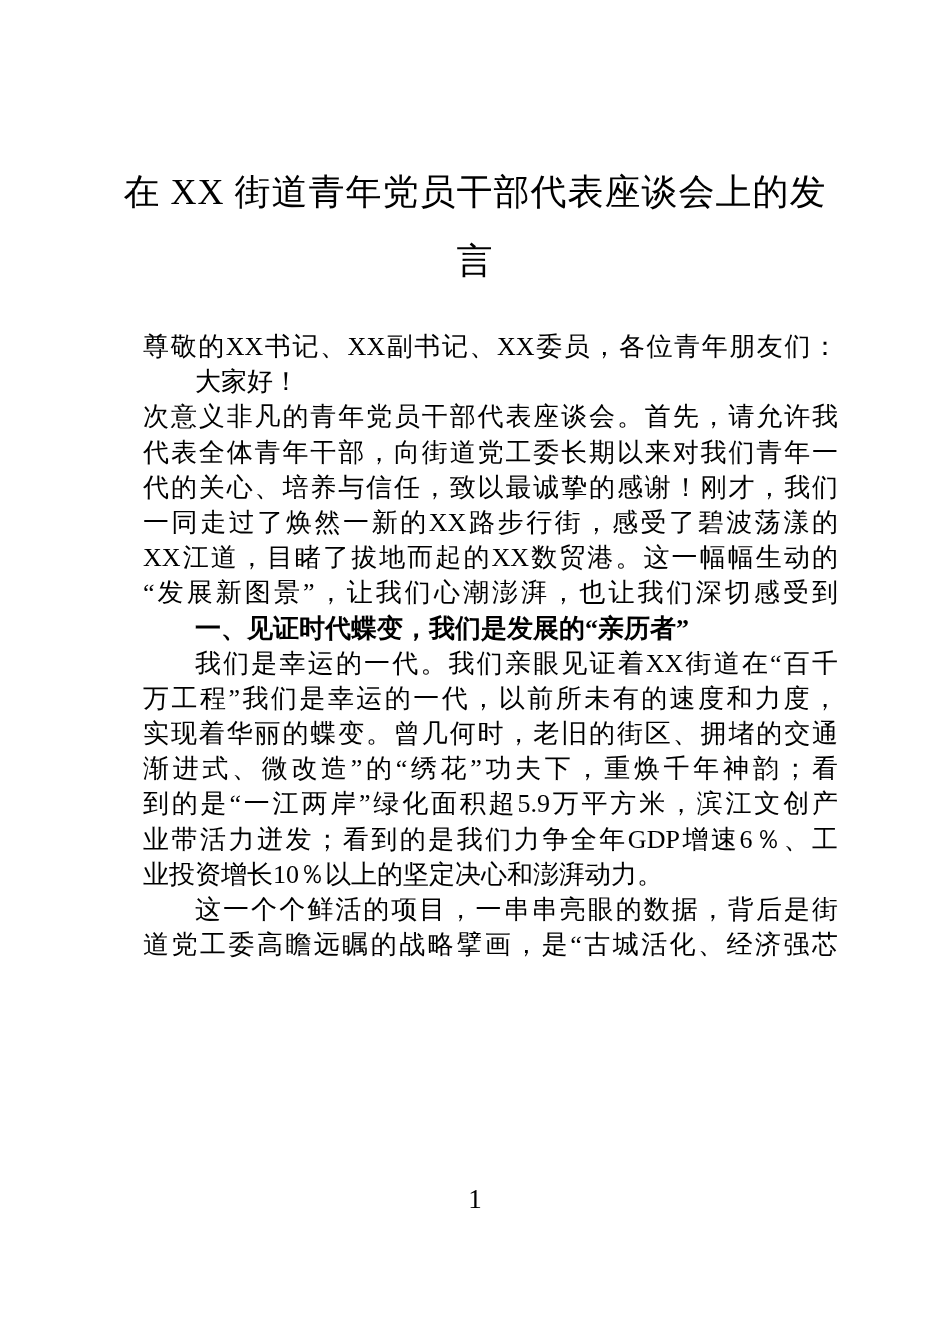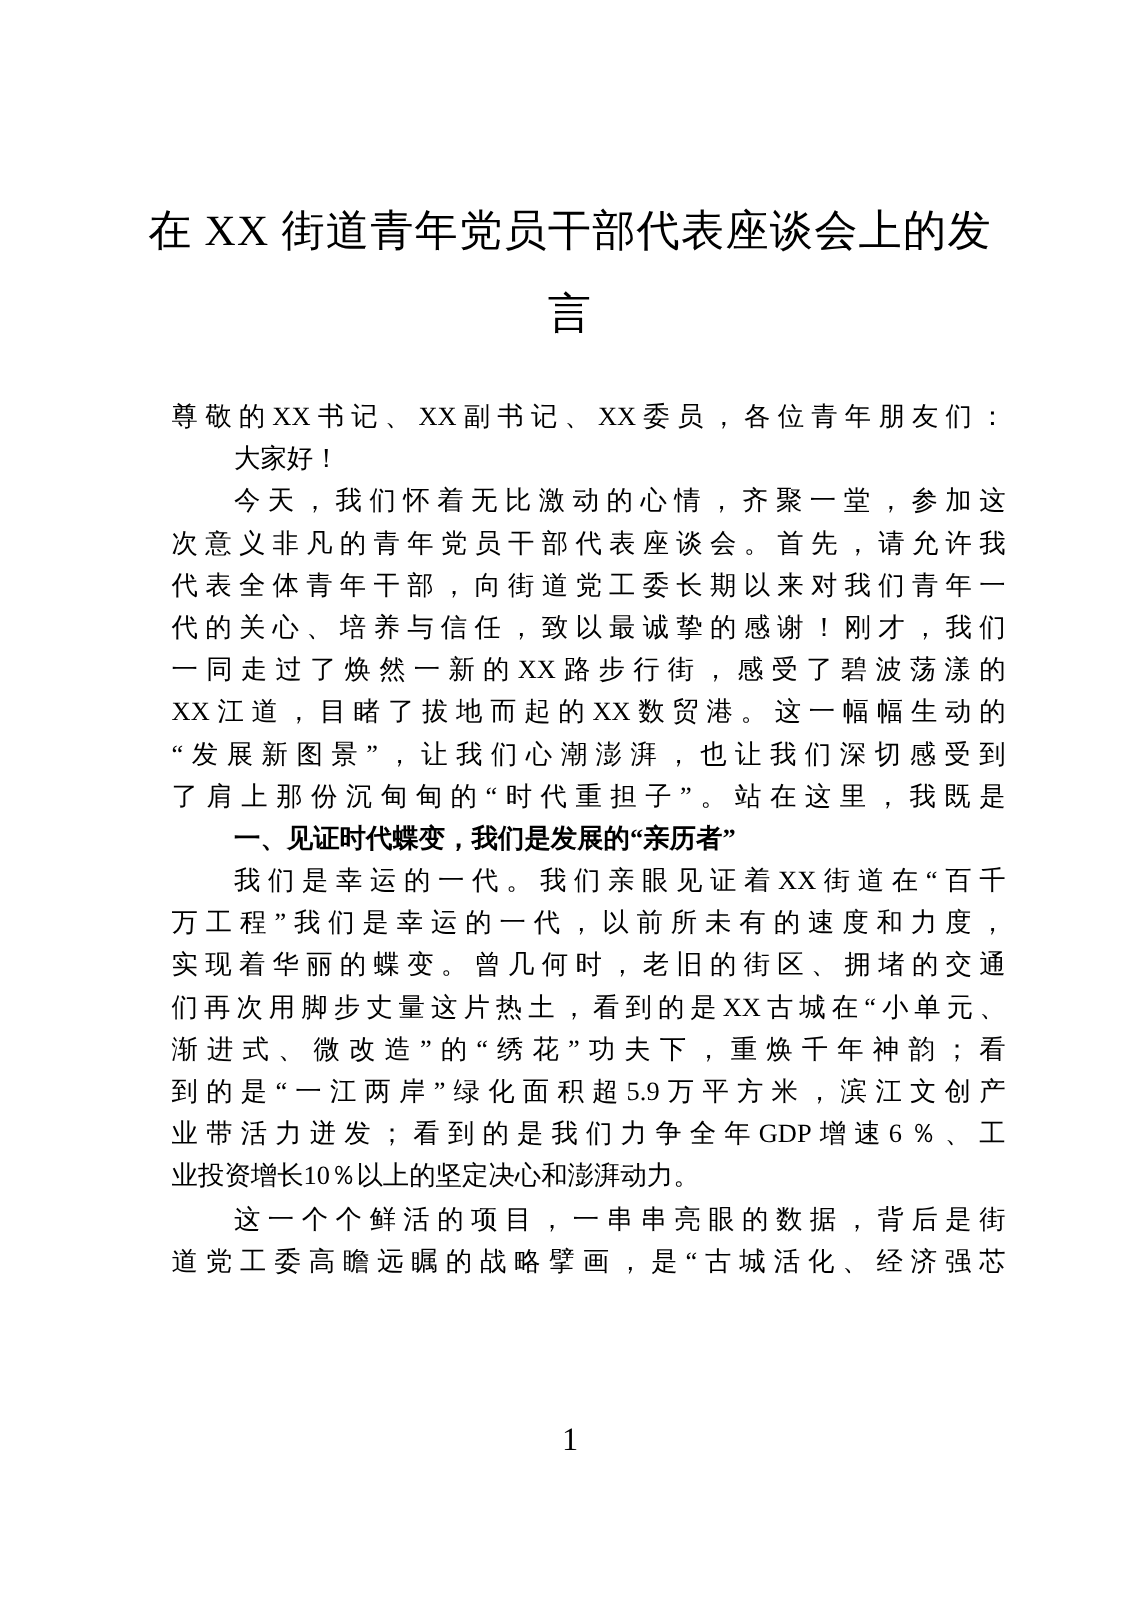--- a/index.html
+++ b/index.html
@@ -18,21 +18,21 @@
     text-align:center;
     font-size:36px;
     font-weight:normal;
     line-height:69px;
     letter-spacing:1px;
   }
   
   .doc-body{
     position:absolute;
     top:329px;left:143px;width:695px;
-    font-size:22px;
+    font-size:26px;
   }
   .bl{
     height:35.2px;
     line-height:35.2px;
     overflow:hidden;
     text-align:justify;
     text-align-last:justify;
   }
   .bl.short{
     text-align:left;
@@ -53,33 +53,30 @@
 <body>
 
 <div class="doc-title">
   <div>在 XX 街道青年党员干部代表座谈会上的发</div>
   <div>言</div>
 </div>
 
 <div class="doc-body">
   <div class="bl">尊敬的XX书记、XX副书记、XX委员，各位青年朋友们：</div>
   <div class="bl short ind">大家好！</div>
-  <div class="bl ind">今天，我们怀着无比激动的心情，齐聚一堂，参加这</div>
   <div class="bl">次意义非凡的青年党员干部代表座谈会。首先，请允许我</div>
   <div class="bl">代表全体青年干部，向街道党工委长期以来对我们青年一</div>
   <div class="bl">代的关心、培养与信任，致以最诚挚的感谢！刚才，我们</div>
   <div class="bl">一同走过了焕然一新的XX路步行街，感受了碧波荡漾的</div>
   <div class="bl">XX江道，目睹了拔地而起的XX数贸港。这一幅幅生动的</div>
   <div class="bl">“发展新图景”，让我们心潮澎湃，也让我们深切感受到</div>
-  <div class="bl">了肩上那份沉甸甸的“时代重担子”。站在这里，我既是</div>
   <div class="bl short ind bold">一、见证时代蝶变，我们是发展的“亲历者”</div>
   <div class="bl ind">我们是幸运的一代。我们亲眼见证着XX街道在“百千</div>
   <div class="bl">万工程”我们是幸运的一代，以前所未有的速度和力度，</div>
   <div class="bl">实现着华丽的蝶变。曾几何时，老旧的街区、拥堵的交通</div>
-  <div class="bl">们再次用脚步丈量这片热土，看到的是XX古城在“小单元、</div>
   <div class="bl">渐进式、微改造”的“绣花”功夫下，重焕千年神韵；看</div>
   <div class="bl">到的是“一江两岸”绿化面积超5.9万平方米，滨江文创产</div>
   <div class="bl">业带活力迸发；看到的是我们力争全年GDP增速6％、工</div>
   <div class="bl short">业投资增长10％以上的坚定决心和澎湃动力。</div>
   <div class="bl ind">这一个个鲜活的项目，一串串亮眼的数据，背后是街</div>
   <div class="bl">道党工委高瞻远瞩的战略擘画，是“古城活化、经济强芯</div>
 </div>
 
 <div class="page-num">1</div>
 

